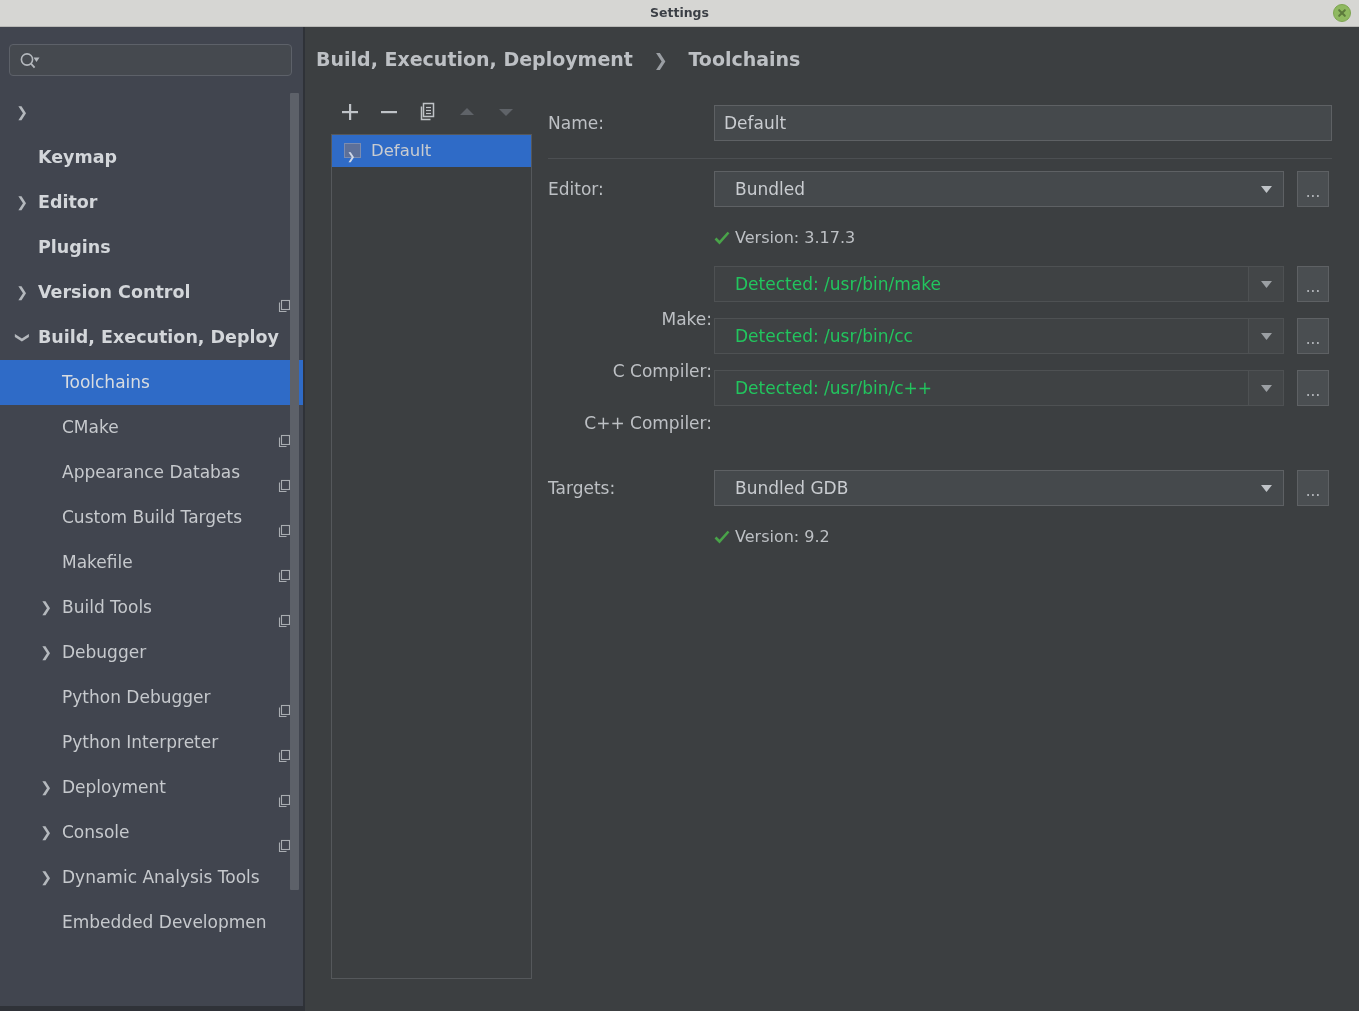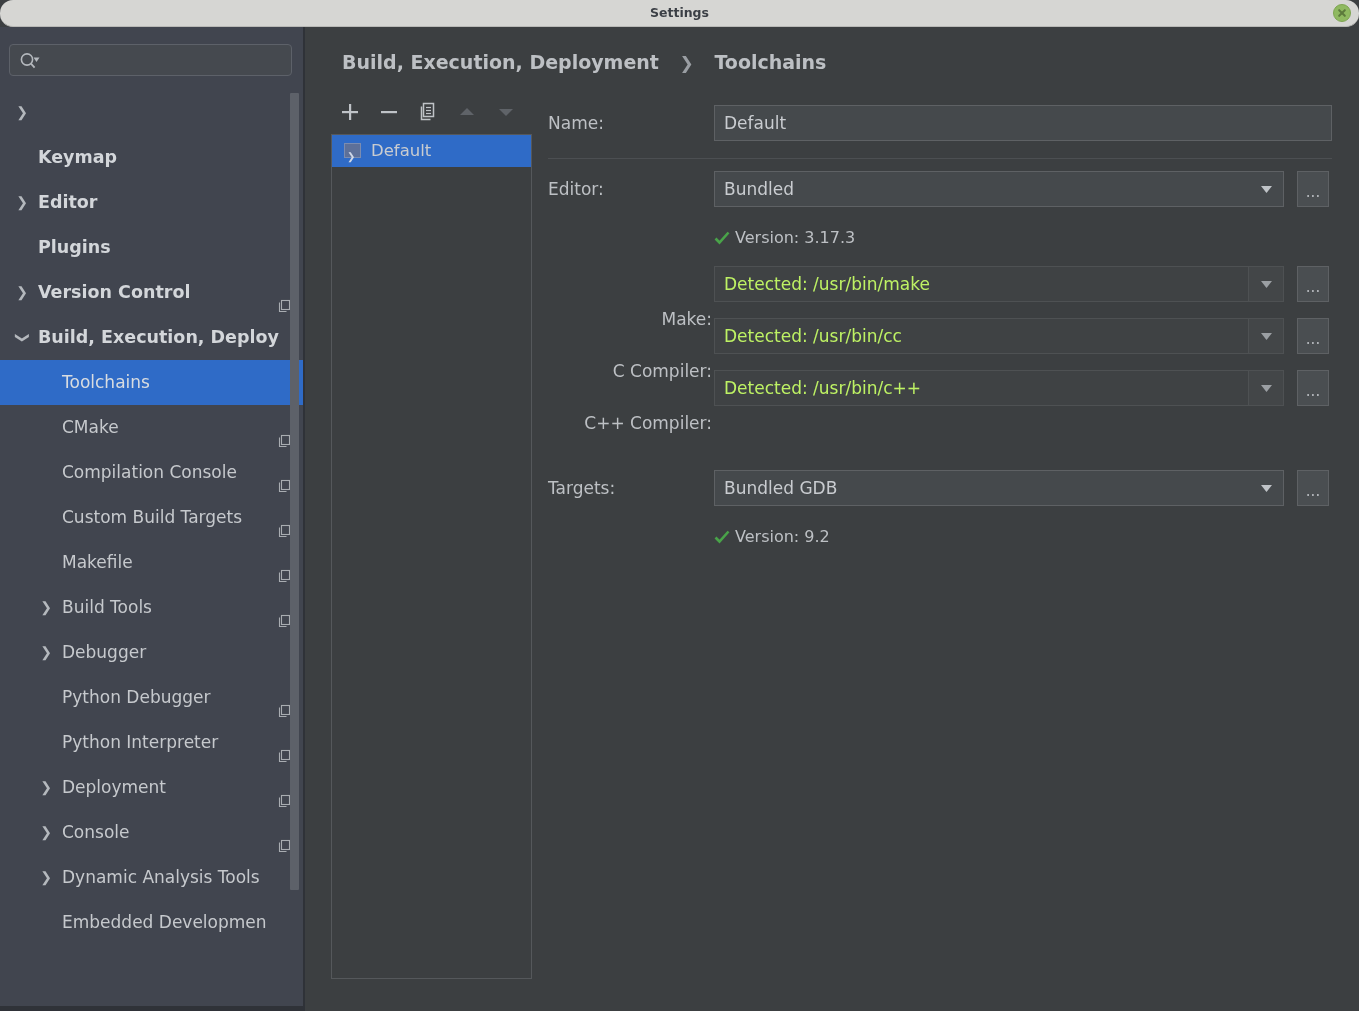--- a/index.html
+++ b/index.html
@@ -12,21 +12,20 @@
     overflow: hidden;
     position: relative;
   }
 
   
   .titlebar {
     position: absolute; left: 0; top: 0; width: 1359px; height: 27px;
     background: #d6d6d3;
     border-bottom: 1px solid #b9b9b6;
     box-sizing: border-box;
-    border-radius: 13px;
   }
   .titlebar-text {
     position: absolute; left: 0; top: 0; width: 1359px; height: 26px;
     line-height: 26px; text-align: center;
     font-size: 12.5px; font-weight: bold; color: #3b3f45;
     font-family: "DejaVu Sans", "Liberation Sans", sans-serif;
   }
   .close-btn {
     position: absolute; right: 8px; top: 4px;
     width: 18px; height: 18px; border-radius: 50%;
@@ -98,22 +97,22 @@
     position: absolute; left: 0; top: 0; width: 9px; height: 797px;
     background: #5d6169; border-radius: 1px; cursor: pointer;
   }
   .sidebar-bottom-cut {
     position: absolute; left: 0; bottom: 0; width: 305px; height: 5px;
     background: #2f3238;
   }
 
   
   .breadcrumb {
-    position: absolute; left: 342px; top: 42px; height: 30px;
-    line-height: 40px;
+    position: absolute; left: 316px; top: 42px; height: 30px;
+    line-height: 34px;
     font-size: 19px; font-weight: bold; color: #bdc0c4;
     white-space: nowrap;
   }
   .crumb-sep {
     display: inline-block; margin: 0 14px;
     font-weight: normal; font-size: 17px; color: #9a9ea3;
   }
   .crumb-last { color: #bdc0c4; }
 
   
@@ -170,22 +169,22 @@
     background: #45494c;
     border: 1px solid #5e6164;
     display: flex; align-items: center;
     cursor: text;
   }
   .field-text {
     padding-left: 9px; font-size: 17px; color: #c9ccd0;
     white-space: nowrap; overflow: hidden;
   }
   .field.disabled { background: #3f4244; border-color: #4e5153; cursor: default; }
-  .field.disabled .field-text { color: #bef264; }
-  .combo { width: 570px; }
+  .field.disabled .field-text { color: #22c55e; }
+  .combo { width: 570px; padding-left: 11px; }
   .combo-arrow {
     position: absolute; right: 0; top: 0; width: 34px; height: 34px;
     display: flex; align-items: center; justify-content: center;
     cursor: pointer;
   }
   .combo.disabled .combo-arrow { border-left: 1px solid #4e5153; background: #434648; }
   .ellipsis-btn {
     position: absolute; left: 749px; top: 0; width: 32px; height: 36px;
     background: #4a4e51; border: 1px solid #5e6164; box-sizing: border-box;
     color: #b9bcc0; font-size: 15px;
@@ -258,21 +257,21 @@
         <span class="tree-label">Toolchains</span>
       </div>
       <div class="tree-row indent-1">
         <span class="tree-label">CMake</span>
         <span class="tree-copy-icon"><svg width="14" height="14" viewBox="0 0 14 14">
             <rect x="4.5" y="1.5" width="8" height="9" fill="none" stroke="#a8acb1" stroke-width="1.1"></rect>
             <path d="M2.5,3.5 L2.5,12.5 L9.5,12.5" fill="none" stroke="#a8acb1" stroke-width="1.1"></path>
           </svg></span>
       </div>
       <div class="tree-row indent-1">
-        <span class="tree-label">Compilation Console</span>
+        <span class="tree-label">Appearance Databas</span>
         <span class="tree-copy-icon"><svg width="14" height="14" viewBox="0 0 14 14">
             <rect x="4.5" y="1.5" width="8" height="9" fill="none" stroke="#a8acb1" stroke-width="1.1"></rect>
             <path d="M2.5,3.5 L2.5,12.5 L9.5,12.5" fill="none" stroke="#a8acb1" stroke-width="1.1"></path>
           </svg></span>
       </div>
       <div class="tree-row indent-1">
         <span class="tree-label">Custom Build Targets</span>
         <span class="tree-copy-icon"><svg width="14" height="14" viewBox="0 0 14 14">
             <rect x="4.5" y="1.5" width="8" height="9" fill="none" stroke="#a8acb1" stroke-width="1.1"></rect>
             <path d="M2.5,3.5 L2.5,12.5 L9.5,12.5" fill="none" stroke="#a8acb1" stroke-width="1.1"></path>

